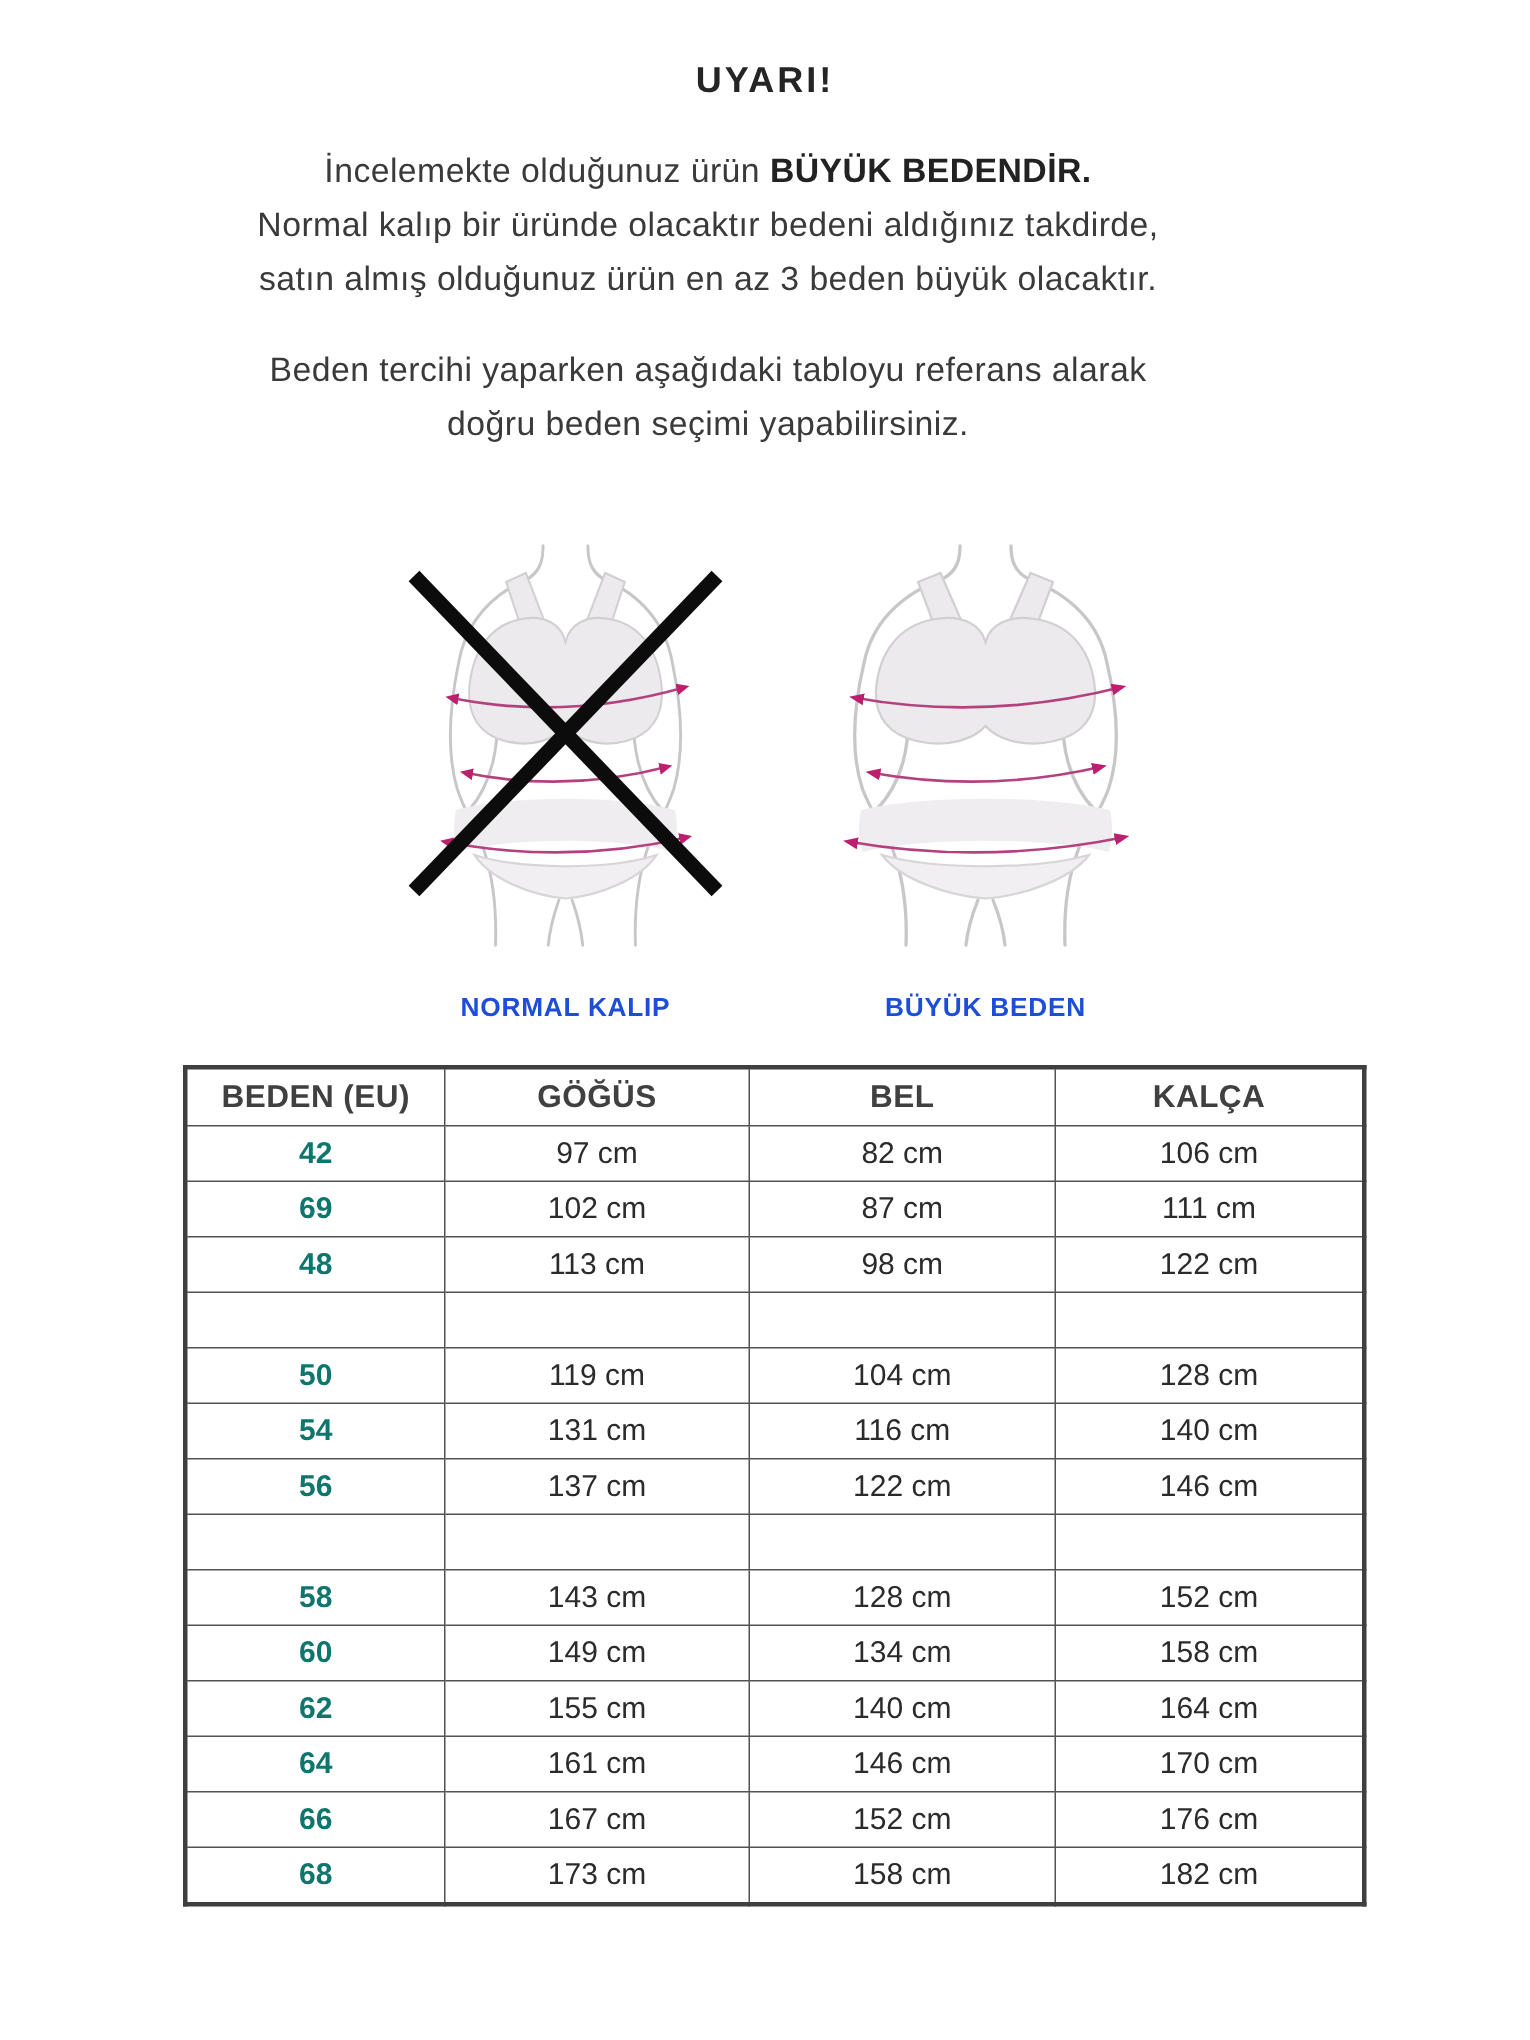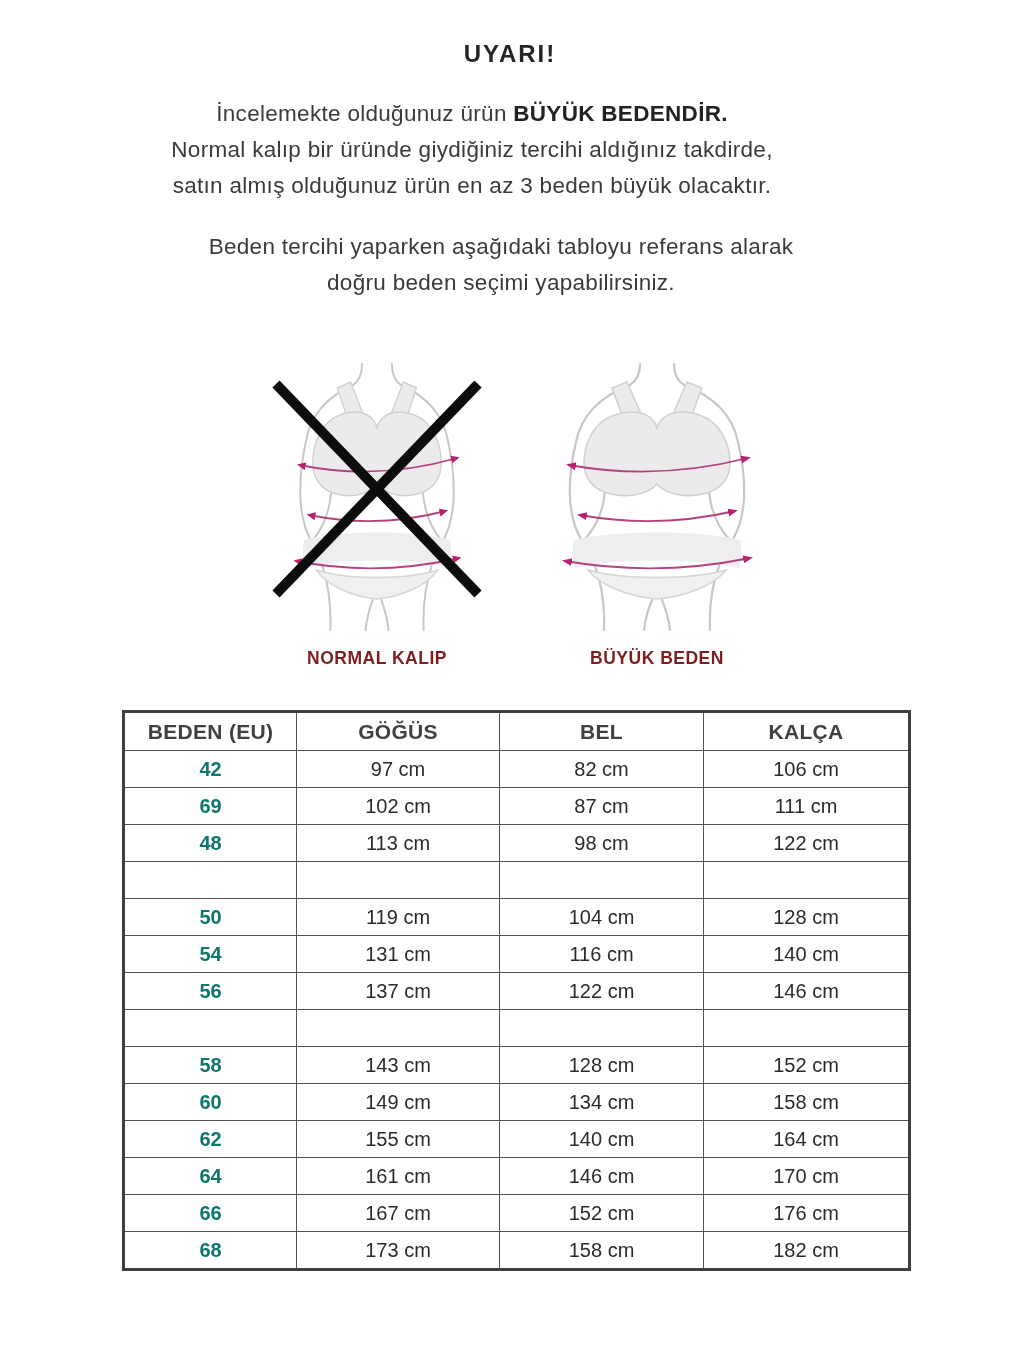--- a/index.html
+++ b/index.html
@@ -14,28 +14,28 @@
     position:absolute;top:40px;left:0;width:1020px;
     text-align:center;font-size:24px;font-weight:700;
     letter-spacing:2px;color:#252525;
   }
   .para{
     position:absolute;left:0;width:944px;text-align:center;
     font-size:22.5px;line-height:36px;color:#3a3a3a;letter-spacing:.3px;
   }
   .para b{color:#222;}
   .warning{top:96px;}
-  .instruction{top:229px;padding-left:29px;}
+  .instruction{top:229px;}
 
   .figure{position:absolute;top:362px;width:210px;}
   .figure.normal{left:272px;}
   .figure.plus{left:552px;}
   .fig-label{
-    margin-top:12px;text-align:center;font-size:17.5px;font-weight:700;
-    letter-spacing:.5px;color:#7f1d1d;white-space:nowrap;
+    margin-top:24px;text-align:center;font-size:17.5px;font-weight:700;
+    letter-spacing:.5px;color:#1d4ed8;white-space:nowrap;
   }
 
   table.size-table{
     position:absolute;left:122px;top:710px;width:786px;
     border-collapse:collapse;table-layout:fixed;
     border:3px solid #3f3f3f;color:#2b2b2b;
   }
   .size-table th,.size-table td{
     border:1.5px solid #525252;text-align:center;padding:0;overflow:hidden;
   }
@@ -45,21 +45,21 @@
 </style>
 </head>
 <body>
 
 <div class="page">
 
   <div class="title">UYARI!</div>
 
   <div class="para warning">
     <div><span>İncelemekte olduğunuz ürün </span><b>BÜYÜK BEDENDİR.</b></div>
-    <div>Normal kalıp bir üründe giydiğiniz tercihi aldığınız takdirde,</div>
+    <div>Normal kalıp bir üründe olacaktır bedeni aldığınız takdirde,</div>
     <div>satın almış olduğunuz ürün en az 3 beden büyük olacaktır.</div>
   </div>
 
   <div class="para instruction">
     <div>Beden tercihi yaparken aşağıdaki tabloyu referans alarak</div>
     <div>doğru beden seçimi yapabilirsiniz.</div>
   </div>
 
   <div class="figure normal">
     <svg width="210" height="270" viewBox="0 0 210 270">

